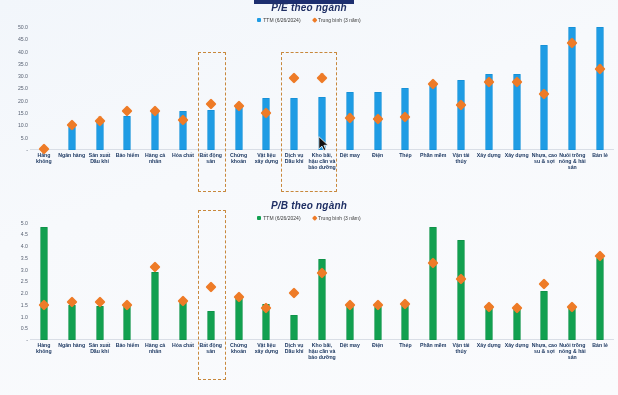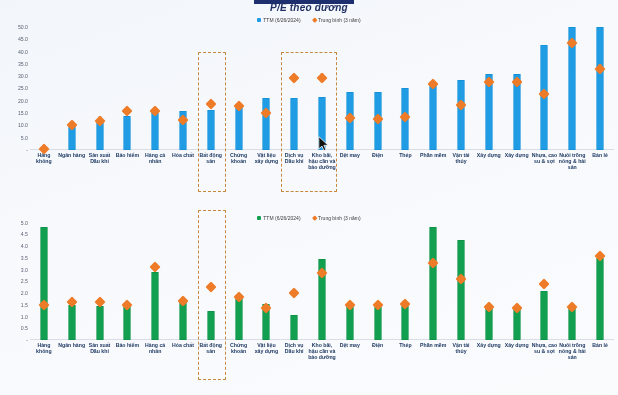--- a/index.html
+++ b/index.html
@@ -77,21 +77,21 @@
   .cursor{position:absolute;width:12px;height:16px;}
 </style>
 </head>
 <body>
 
 <div class="page">
 
   <div class="top-banner"></div>
 
   <div class="chart chart-top">
-    <div class="chart-title" style="top:2px;">P/E theo dưỡng</div>
+    <div class="chart-title" style="top:2px;">P/E theo ngành</div>
     <div class="legend" id="pe-legend" style="top:16px;"><span class="li"><span class="sw" style="background: rgb(31, 156, 228);"></span><span class="lb">TTM (6/26/2024)</span></span><span class="li"><span class="sw" style="background: rgb(238, 123, 39); transform: rotate(45deg); width: 3.5px; height: 3.5px;"></span><span class="lb">Trung bình (3 năm)</span></span></div>
 
     <div class="plot" id="pe-plot" style="left:0;right:0;top:22px;height:128px;">
       <div class="ylabels" id="pe-ylabels">
           <div class="ylab" style="top: 128px;">-</div>
           <div class="ylab" style="top: 115.692px;">5.0</div>
           <div class="ylab" style="top: 103.385px;">10.0</div>
           <div class="ylab" style="top: 91.0769px;">15.0</div>
           <div class="ylab" style="top: 78.7692px;">20.0</div>
           <div class="ylab" style="top: 66.4615px;">25.0</div>
@@ -214,20 +214,21 @@
         <div class="xlab" style="left: 95.2381%; width: 4.7619%; top: 0px;">Bán lẻ</div>
       </div>
 
     <div id="pe-highlights">
         <div class="hl-box" style="left: 197.857px; width: 25.8095px; top: 52px; height: 138px;"></div>
         <div class="hl-box" style="left: 281.286px; width: 53.619px; top: 52px; height: 138px;"></div>
       </div>
   </div>
 
   <div class="chart chart-bottom">
+    <div class="chart-title" style="top:4px;">P/B theo ngành</div>
     <div class="legend" id="pb-legend" style="top:18px;"><span class="li"><span class="sw" style="background: rgb(18, 160, 80);"></span><span class="lb">TTM (6/26/2024)</span></span><span class="li"><span class="sw" style="background: rgb(238, 123, 39); transform: rotate(45deg); width: 3.5px; height: 3.5px;"></span><span class="lb">Trung bình (3 năm)</span></span></div>
 
     <div class="plot" id="pb-plot" style="left:0;right:0;top:22px;height:122px;">
       <div class="ylabels" id="pb-ylabels">
           <div class="ylab" style="top: 122px;">-</div>
           <div class="ylab" style="top: 110.269px;">0.5</div>
           <div class="ylab" style="top: 98.5385px;">1.0</div>
           <div class="ylab" style="top: 86.8077px;">1.5</div>
           <div class="ylab" style="top: 75.0769px;">2.0</div>
           <div class="ylab" style="top: 63.3462px;">2.5</div>

